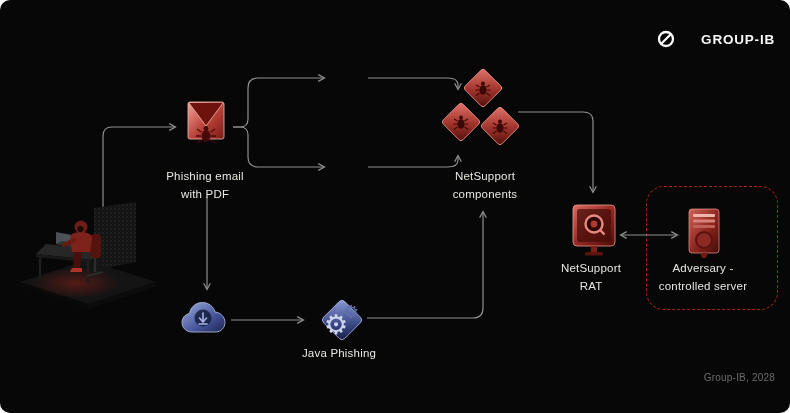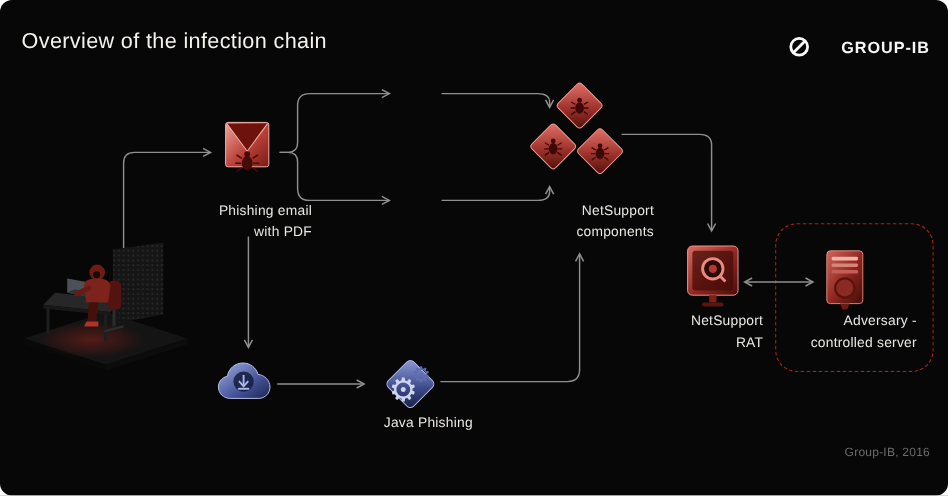--- a/index.html
+++ b/index.html
@@ -19,35 +19,34 @@
   .brand{
     position:absolute;top:29px;right:15px;display:flex;align-items:center;gap:25px;text-align:right;
   }
   .brand-name{color:#f6f6f4;font-weight:700;font-size:13.5px;letter-spacing:.8px;}
   .credit{
     position:absolute;right:15px;bottom:30px;font-size:10px;color:var(--muted-text);
     letter-spacing:.2px;
   }
   .node-label{
     position:absolute;color:var(--label-text);font-size:11.5px;line-height:1.55;
-    text-align:right;white-space:pre-line;letter-spacing:.2px;
+    text-align:center;white-space:pre-line;letter-spacing:.2px;
   }
   .icon{position:absolute;}
   #arrows{position:absolute;left:0;top:0;pointer-events:none;}
   .dashed-zone{
     position:absolute;left:646px;top:186px;width:130px;height:122px;
     border:1.5px dashed var(--accent-red);border-radius:18px;
   }
 </style>
 </head>
 <body>
 
 <div class="slide">
 
-  <div class="title">Overview of the infection chain</div>
 
   <div class="brand">
     <svg width="20" height="20" viewBox="0 0 20 20">
       <circle cx="10" cy="10" r="7" fill="none" stroke="#fafafa" stroke-width="2.3"></circle>
       <line x1="4.5" y1="15.5" x2="15.5" y2="4.5" stroke="#fafafa" stroke-width="2.3"></line>
     </svg>
     <span class="brand-name">GROUP-IB</span>
   </div>
 
   <div class="dashed-zone"></div>
@@ -224,14 +223,14 @@
   <div class="node-label" style="left:150px;top:168px;width:110px">Phishing email
 with PDF</div>
   <div class="node-label" style="left:425px;top:168px;width:120px">NetSupport
 components</div>
   <div class="node-label" style="left:284px;top:345px;width:110px">Java Phishing</div>
   <div class="node-label" style="left:546px;top:260px;width:90px">NetSupport
 RAT</div>
   <div class="node-label" style="left:642px;top:260px;width:122px">Adversary -
 controlled server</div>
 
-  <div class="credit">Group-IB, 2016</div>
+  <div class="credit">Group-IB, 2028</div>
 </div>
 
 </body></html>

